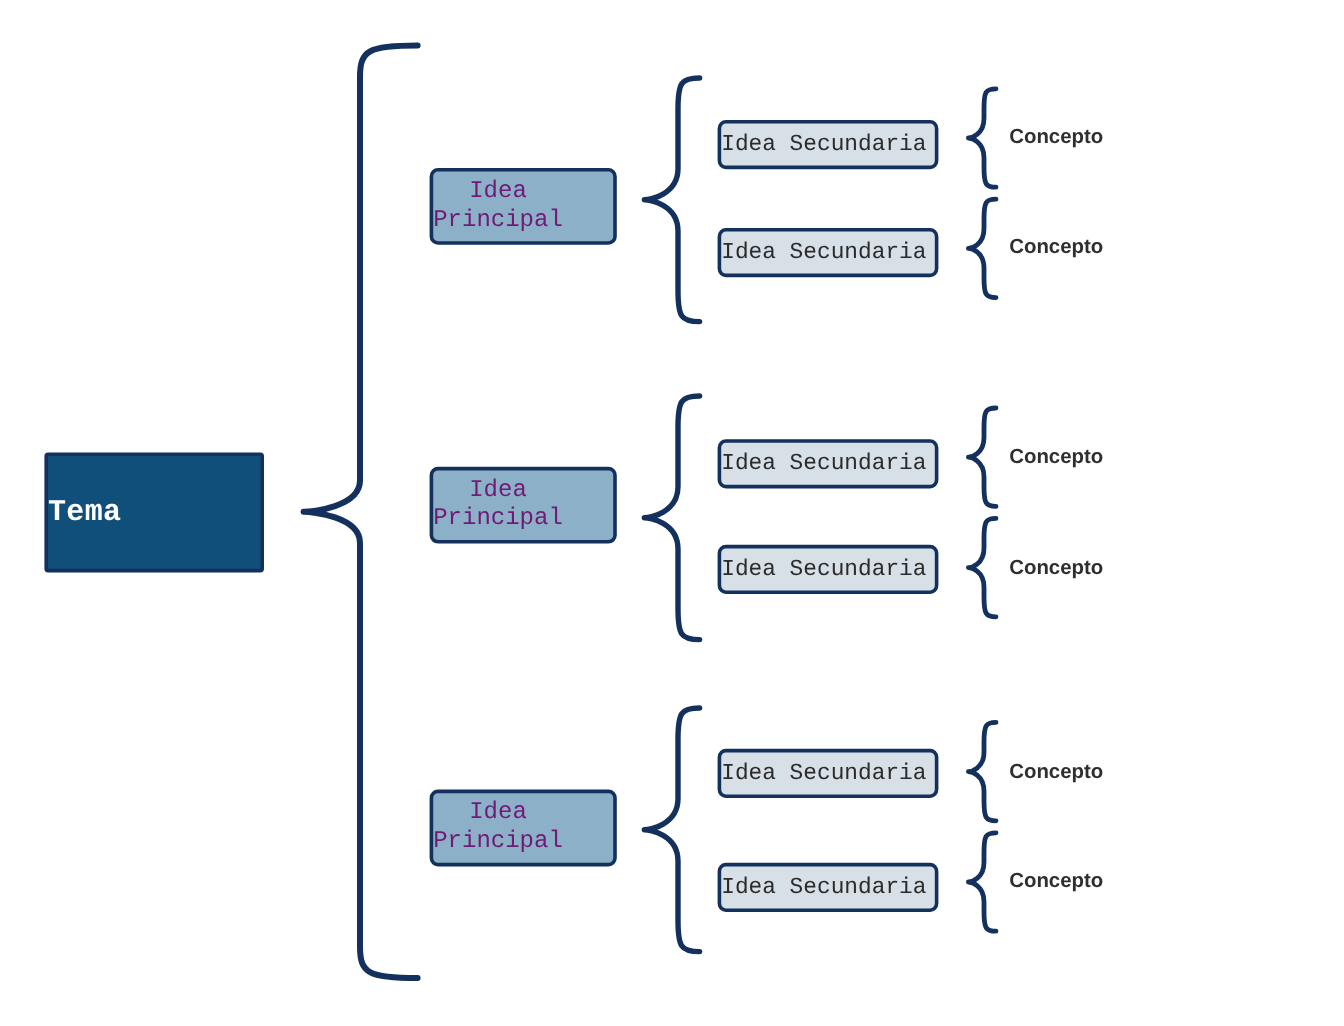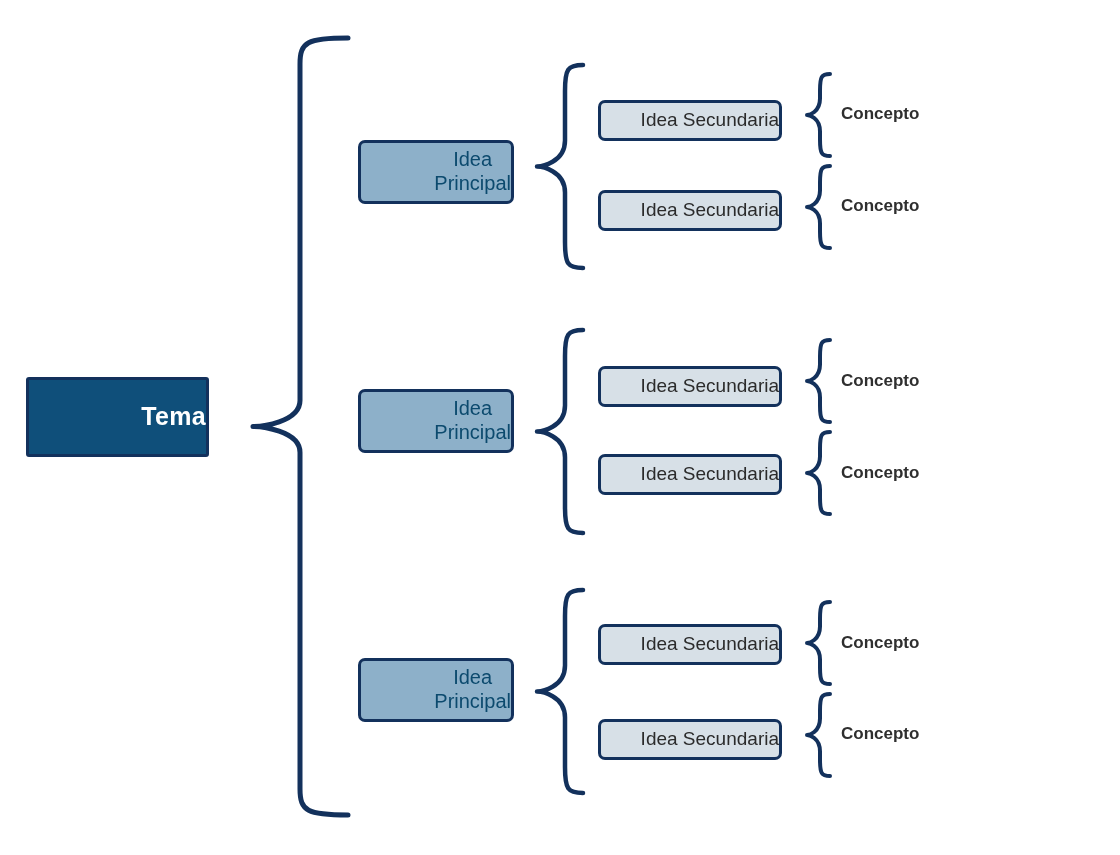--- a/index.html
+++ b/index.html
@@ -25,42 +25,43 @@
     width: 1120px;
     height: 855px;
     pointer-events: none;
   }
 
   .node {
     position: absolute;
     box-sizing: border-box;
     display: flex;
     align-items: center;
-    justify-content: flex-end;
+    justify-content: flex-start;
     text-align: center;
     line-height: 1.18;
+    font-family: Liberation Mono, monospace;
   }
 
   
   .node-tema {
     background: #0f4f7a;
     border: 3px solid #13315c;
     border-radius: 3px;
     color: #ffffff;
     font-size: 25px;
     font-weight: bold;
     letter-spacing: 0.3px;
   }
 
   
   .node-principal {
     background: #8db0c9;
     border: 3px solid #13315c;
     border-radius: 7px;
-    color: #0c4a6e;
+    color: #701a75;
     font-size: 20px;
     font-weight: normal;
   }
   .node-principal .lbl {
     display: block;
     white-space: pre-line;
   }
 
   
   .node-secundaria {
@@ -95,21 +96,21 @@
       <path d="M 830 166 C 821.5 166 820 168.46 820 182.4 L 820 190.6 C 820 204.54 808.95 207 807 207 C 808.95 207 820 209.46 820 223.4 L 820 231.6 C 820 245.54 821.5 248 830 248" fill="none" stroke="#13315c" stroke-width="4" stroke-linecap="round" stroke-linejoin="round"></path>
       <path d="M 583 330 C 567.7 330 565 333.9 565 356 L 565 405.5 C 565 427.6 541.2 431.5 537 431.5 C 541.2 431.5 565 435.4 565 457.5 L 565 507 C 565 529.1 567.7 533 583 533" fill="none" stroke="#13315c" stroke-width="4.5" stroke-linecap="round" stroke-linejoin="round"></path>
       <path d="M 830 340 C 821.5 340 820 342.46 820 356.4 L 820 364.6 C 820 378.54 808.95 381 807 381 C 808.95 381 820 383.46 820 397.4 L 820 405.6 C 820 419.54 821.5 422 830 422" fill="none" stroke="#13315c" stroke-width="4" stroke-linecap="round" stroke-linejoin="round"></path>
       <path d="M 830 432 C 821.5 432 820 434.46 820 448.4 L 820 456.6 C 820 470.54 808.95 473 807 473 C 808.95 473 820 475.46 820 489.4 L 820 497.6 C 820 511.54 821.5 514 830 514" fill="none" stroke="#13315c" stroke-width="4" stroke-linecap="round" stroke-linejoin="round"></path>
       <path d="M 583 590 C 567.7 590 565 593.9 565 616 L 565 665.5 C 565 687.6 541.2 691.5 537 691.5 C 541.2 691.5 565 695.4 565 717.5 L 565 767 C 565 789.1 567.7 793 583 793" fill="none" stroke="#13315c" stroke-width="4.5" stroke-linecap="round" stroke-linejoin="round"></path>
       <path d="M 830 602 C 821.5 602 820 604.46 820 618.4 L 820 626.6 C 820 640.54 808.95 643 807 643 C 808.95 643 820 645.46 820 659.4 L 820 667.6 C 820 681.54 821.5 684 830 684" fill="none" stroke="#13315c" stroke-width="4" stroke-linecap="round" stroke-linejoin="round"></path>
       <path d="M 830 694 C 821.5 694 820 696.46 820 710.4 L 820 718.6 C 820 732.54 808.95 735 807 735 C 808.95 735 820 737.46 820 751.4 L 820 759.6 C 820 773.54 821.5 776 830 776" fill="none" stroke="#13315c" stroke-width="4" stroke-linecap="round" stroke-linejoin="round"></path>
     </svg>
 
   <div id="nodes-layer">
-      <div class="node node-tema" style="left: 26px; top: 377px; width: 183px; height: 80px; padding-left: 20px;">
+      <div class="node node-tema" style="left: 37px; top: 377px; width: 183px; height: 100px;">
         <span class="lbl">Tema</span>
       </div>
       <div class="node node-principal" style="left: 358px; top: 140px; width: 156px; height: 64px;">
         <span class="lbl">Idea
 Principal</span>
       </div>
       <div class="node node-secundaria" style="left: 598px; top: 100px; width: 184px; height: 41px;">
         <span class="lbl">Idea Secundaria</span>
       </div>
       <div class="node-concepto" style="left: 841px; top: 105px;">Concepto</div>

